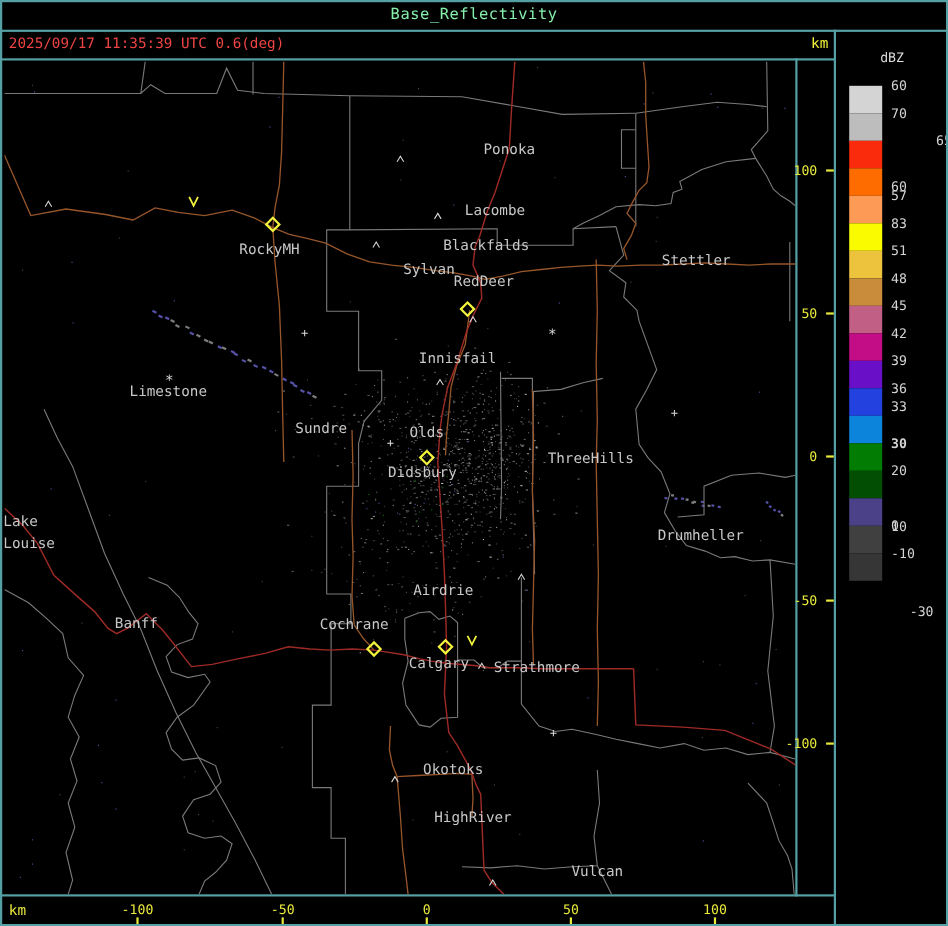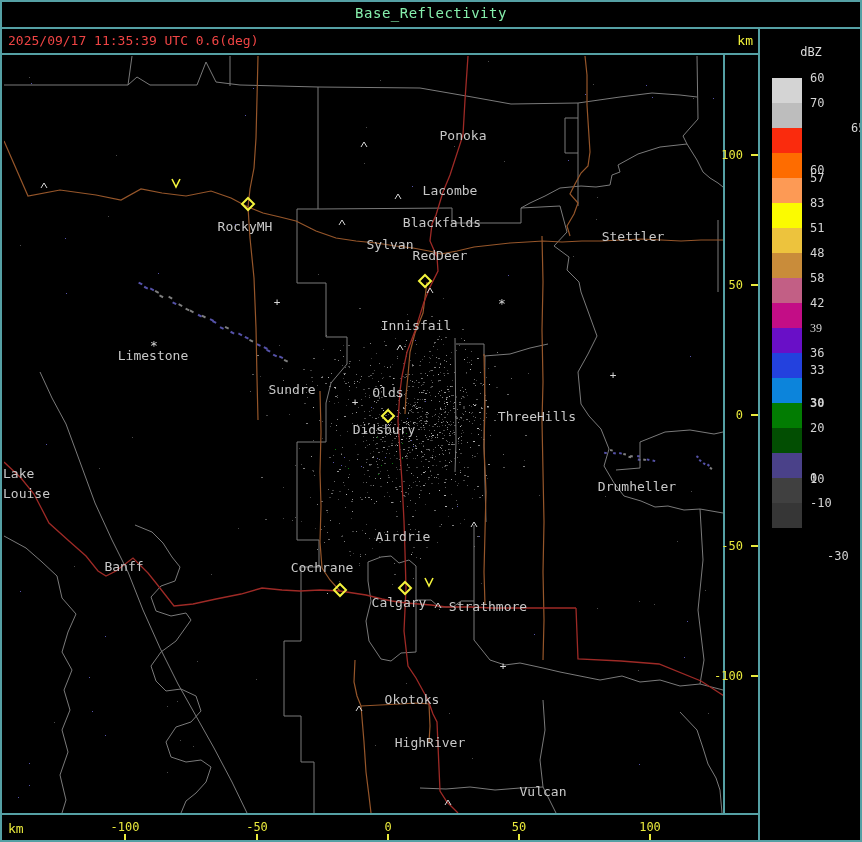--- a/index.html
+++ b/index.html
@@ -1383,25 +1383,25 @@
       <div class="cb-label" style="top: 164px;">60</div>
       <div class="cb-cell" style="top: 178px; background: rgb(253, 154, 85);"></div>
       <div class="cb-label" style="top: 172px;">57</div>
       <div class="cb-cell" style="top: 203px; background: rgb(251, 251, 0);"></div>
       <div class="cb-label" style="top: 197px;">83</div>
       <div class="cb-cell" style="top: 228px; background: rgb(237, 195, 61);"></div>
       <div class="cb-label" style="top: 222px;">51</div>
       <div class="cb-cell" style="top: 253px; background: rgb(201, 140, 58);"></div>
       <div class="cb-label" style="top: 247px;">48</div>
       <div class="cb-cell" style="top: 278px; background: rgb(194, 95, 133);"></div>
-      <div class="cb-label" style="top: 272px;">58</div>
+      <div class="cb-label" style="top: 272px;">45</div>
       <div class="cb-cell" style="top: 303px; background: rgb(195, 13, 134);"></div>
       <div class="cb-label" style="top: 297px;">42</div>
       <div class="cb-cell" style="top: 328px; background: rgb(105, 15, 199);"></div>
-      <div class="cb-label" style="top: 322px; font-family: Liberation Serif, serif;">39</div>
+      <div class="cb-label" style="top: 322px;">39</div>
       <div class="cb-cell" style="top: 353px; background: rgb(35, 65, 222);"></div>
       <div class="cb-label" style="top: 347px;">36</div>
       <div class="cb-cell" style="top: 378px; background: rgb(12, 132, 219);"></div>
       <div class="cb-label" style="top: 364px;">33</div>
       <div class="cb-cell" style="top: 403px; background: rgb(2, 124, 2);"></div>
       <div class="cb-label" style="top: 397px; font-weight: bold;">30</div>
       <div class="cb-cell" style="top: 428px; background: rgb(2, 78, 2);"></div>
       <div class="cb-label" style="top: 422px;">20</div>
       <div class="cb-cell" style="top: 453px; background: rgb(74, 65, 137);"></div>
       <div class="cb-label" style="top: 447px; margin-top: 26px;">10</div>

